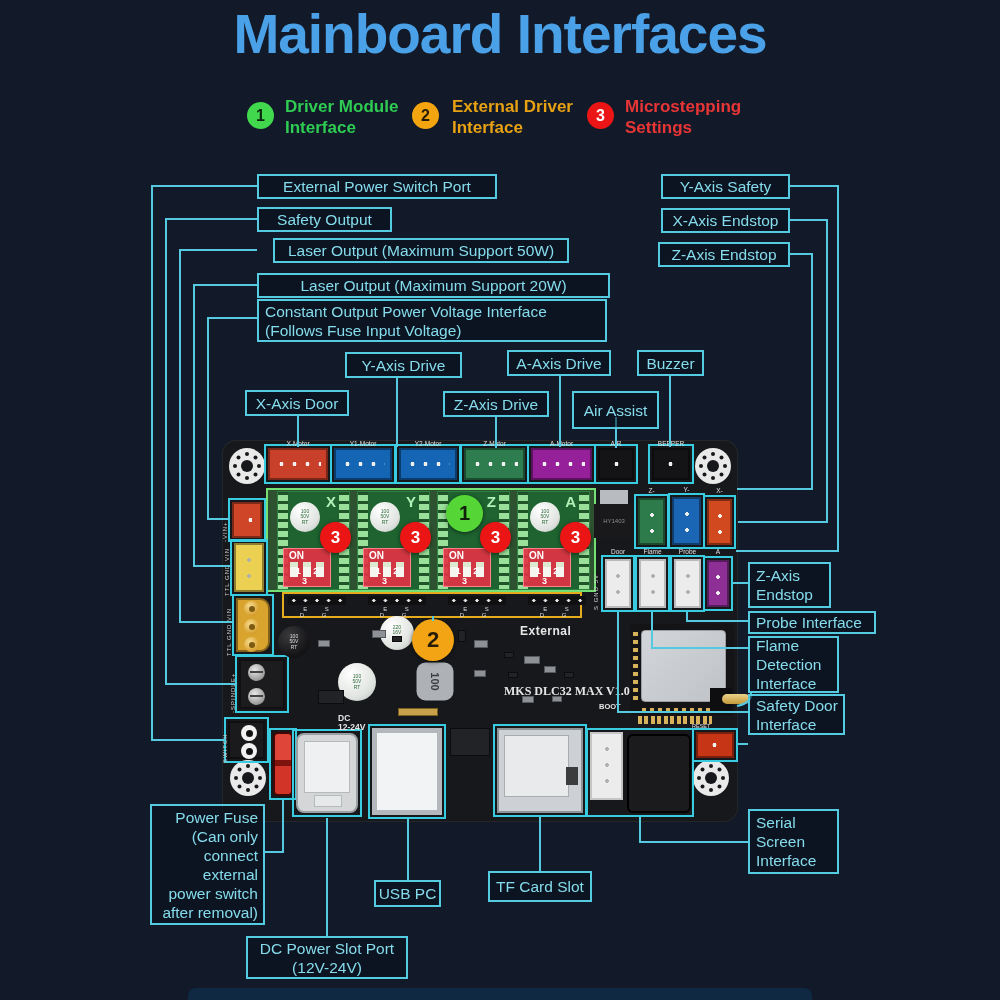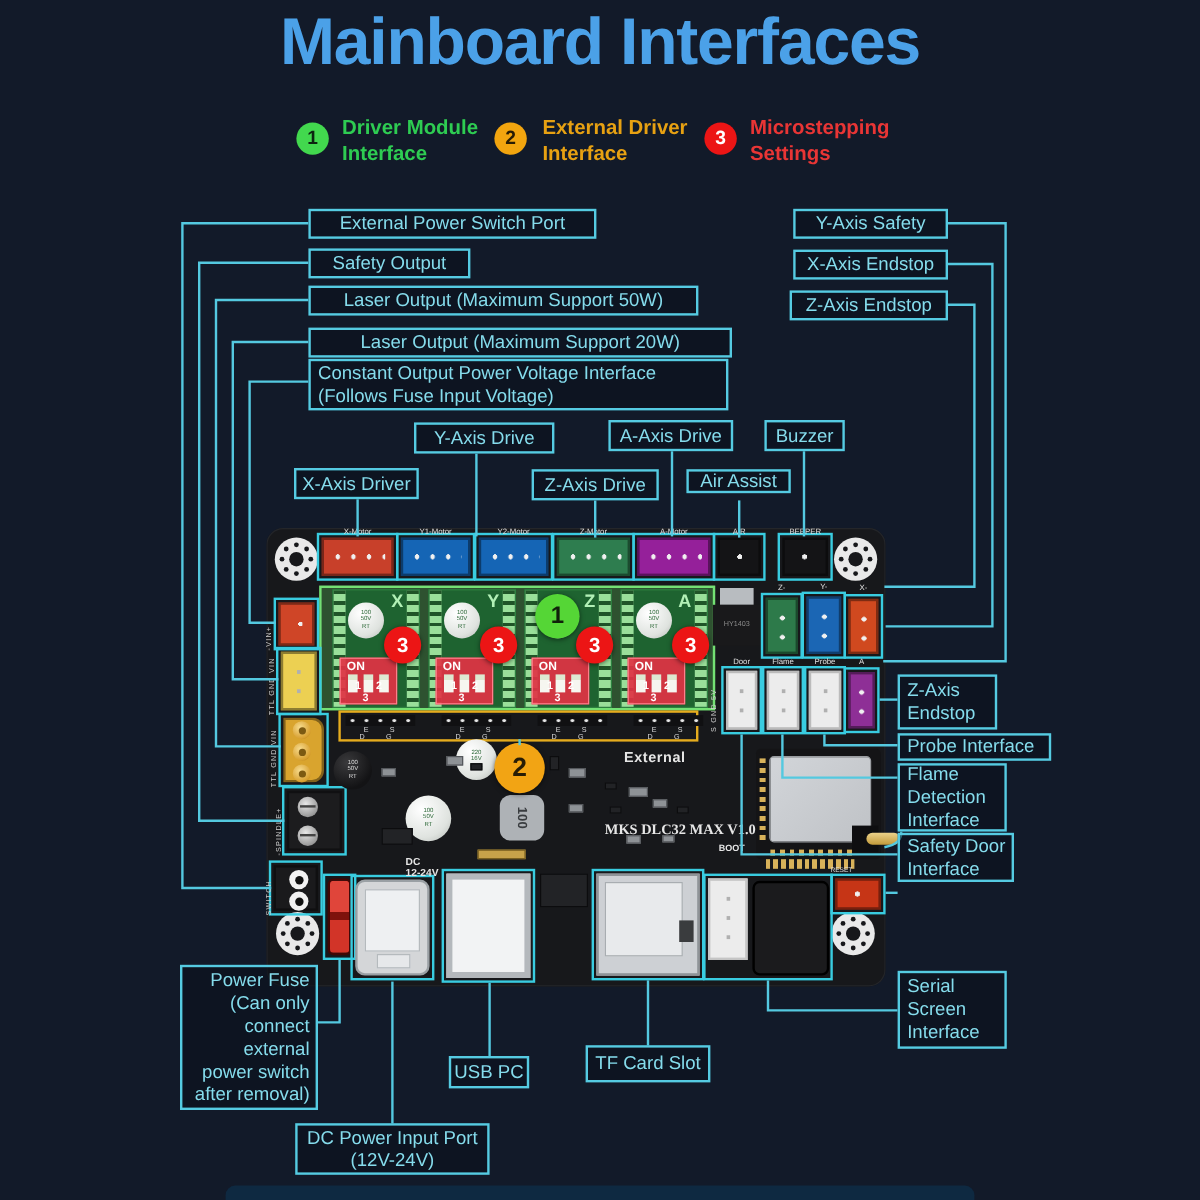--- a/index.html
+++ b/index.html
@@ -132,34 +132,34 @@
     <polyline points="265,852 283,852 283,800"></polyline>
     <polyline points="327,937 327,818"></polyline>
     <polyline points="408,881 408,819"></polyline>
     <polyline points="540,872 540,817"></polyline>
     <polyline points="433,616 433,621"></polyline>
     <path d="M737,706 q15,-3 14,-13" stroke="#3a3a3a"></path>
   </svg>
 
   <div class="co" style="left:257px;top:174px;width:240px;height:25px">External Power Switch Port</div>
   <div class="co" style="left:257px;top:207px;width:135px;height:25px">Safety Output</div>
-  <div class="co" style="left:257px;top:238px;width:325px;height:25px">Laser Output (Maximum Support 50W)</div>
+  <div class="co" style="left:273px;top:238px;width:296px;height:25px">Laser Output (Maximum Support 50W)</div>
   <div class="co" style="left:257px;top:273px;width:353px;height:25px">Laser Output (Maximum Support 20W)</div>
   <div class="co la" style="left:257px;top:299px;width:350px;height:43px">Constant Output Power Voltage Interface
 (Follows Fuse Input Voltage)</div>
 
   <div class="co" style="left:661px;top:174px;width:129px;height:25px">Y-Axis Safety</div>
   <div class="co" style="left:661px;top:208px;width:129px;height:25px">X-Axis Endstop</div>
   <div class="co" style="left:658px;top:242px;width:132px;height:25px">Z-Axis Endstop</div>
 
-  <div class="co" style="left:245px;top:390px;width:104px;height:26px">X-Axis Driver</div>
+  <div class="co" style="left:245px;top:390px;width:104px;height:26px">X-Axis Door</div>
   <div class="co" style="left:345px;top:352px;width:117px;height:26px">Y-Axis Drive</div>
   <div class="co" style="left:443px;top:391px;width:106px;height:26px">Z-Axis Drive</div>
   <div class="co" style="left:507px;top:350px;width:104px;height:26px">A-Axis Drive</div>
-  <div class="co" style="left:572px;top:391px;width:87px;height:20px">Air Assist</div>
+  <div class="co" style="left:572px;top:391px;width:87px;height:38px">Air Assist</div>
   <div class="co" style="left:637px;top:350px;width:67px;height:26px">Buzzer</div>
 
   <div class="co la" style="left:748px;top:562px;width:83px;height:46px">Z-Axis
 Endstop</div>
   <div class="co la" style="left:748px;top:611px;width:128px;height:23px">Probe Interface</div>
   <div class="co la" style="left:748px;top:636px;width:91px;height:57px">Flame
 Detection
 Interface</div>
   <div class="co la" style="left:748px;top:694px;width:97px;height:41px">Safety Door
 Interface</div>
@@ -168,21 +168,21 @@
 Interface</div>
 
   <div class="co ra" style="left:150px;top:804px;width:115px;height:121px">Power Fuse
 (Can only
 connect
 external
 power switch
 after removal)</div>
   <div class="co" style="left:374px;top:880px;width:67px;height:27px">USB PC</div>
   <div class="co" style="left:488px;top:871px;width:104px;height:31px">TF Card Slot</div>
-  <div class="co" style="left:246px;top:936px;width:162px;height:43px">DC Power Input Port
+  <div class="co" style="left:246px;top:936px;width:162px;height:43px">DC Power Slot Port
 (12V-24V)</div>
 
   <div class="board">
     <div class="hole" style="left:7px;top:8px"></div>
     <div class="hole" style="left:473px;top:8px"></div>
     <div class="hole" style="left:8px;top:320px"></div>
     <div class="hole" style="left:471px;top:320px"></div>
 
     <div class="silk" style="left:42px;top:0;width:68px">X-Motor</div>
     <div class="silk" style="left:108px;top:0;width:66px">Y1-Motor</div>

